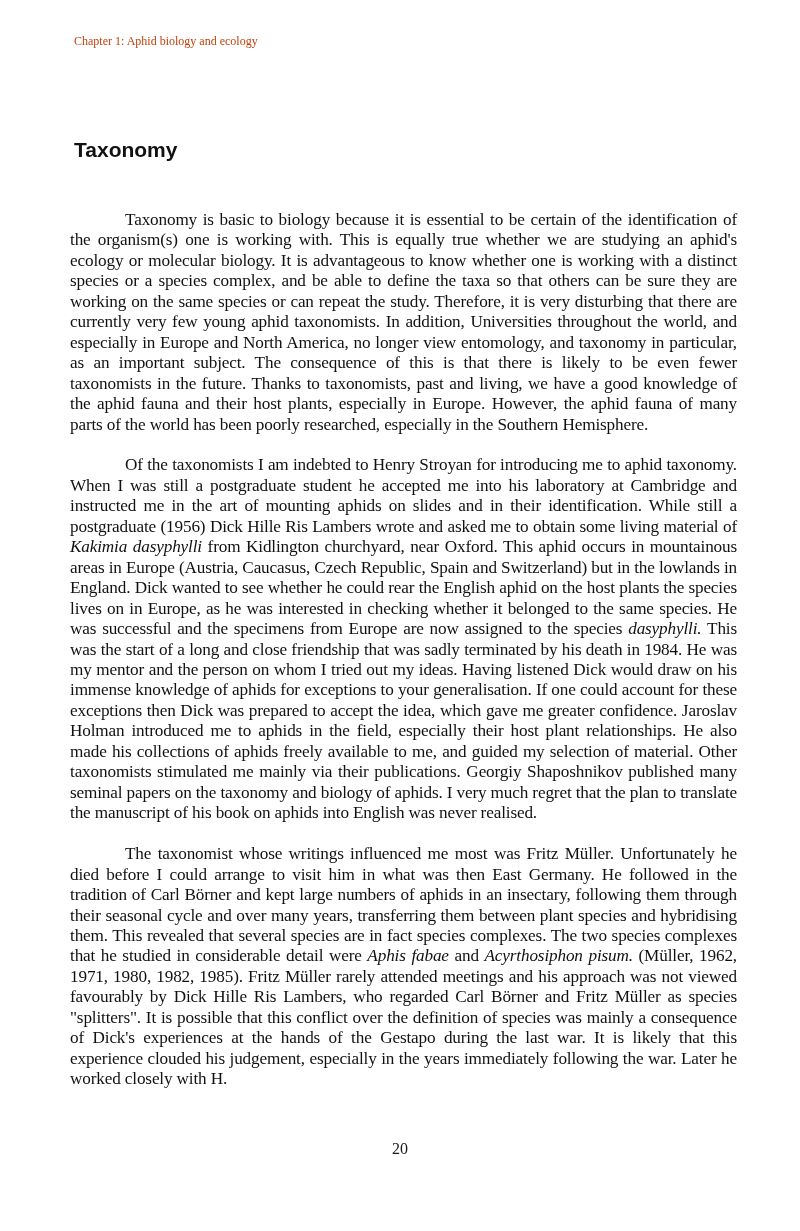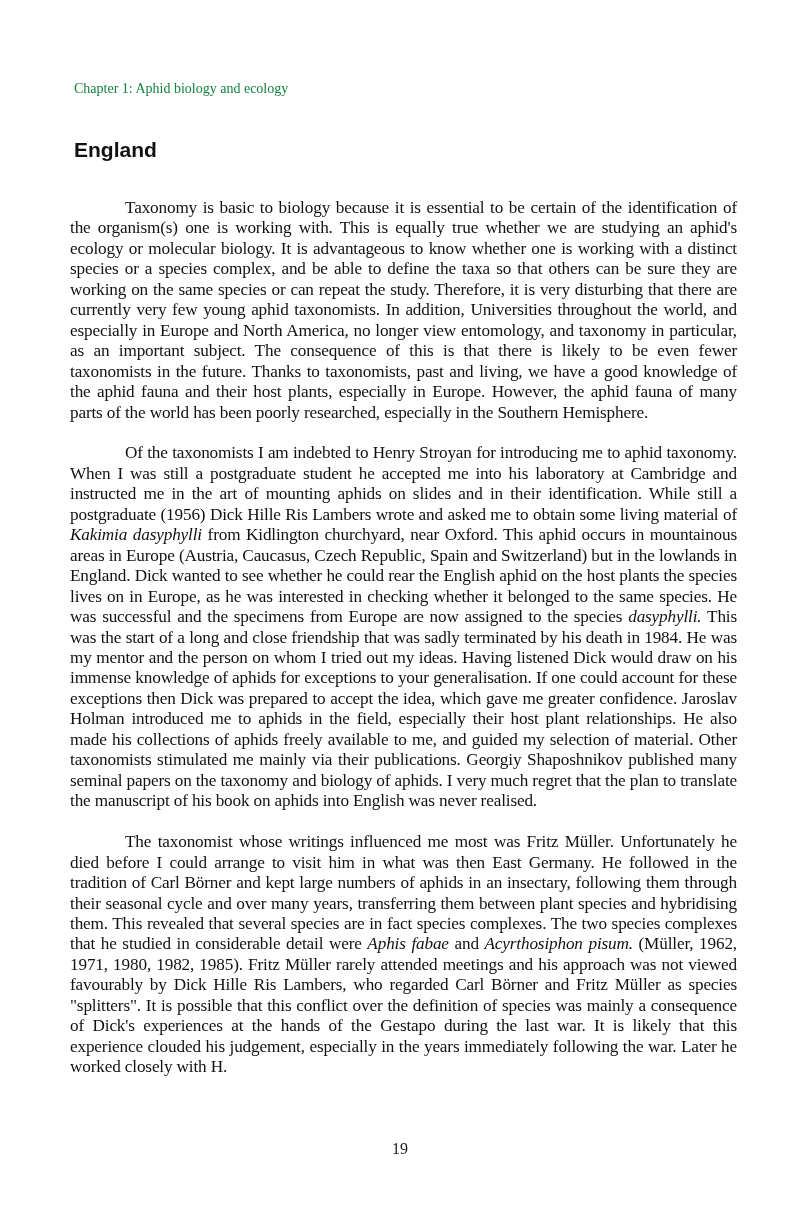--- a/index.html
+++ b/index.html
@@ -12,40 +12,39 @@
       height: 1231px;
       position: relative;
       overflow: hidden;
       color: #111111;
       font-family: "Liberation Serif", serif;
     }
     .running-header {
       position: absolute;
       left: 74px;
       top: 34px;
-      font-size: 14px;
+      font-size: 12px;
       font-family: "Liberation Serif", serif;
-      color: #15803d;
+      color: #c2410c;
       white-space: nowrap;
-      margin-top: 47px;
     }
     .section-title {
       position: absolute;
       left: 74px;
       top: 138px;
       margin: 0;
       font-family: "Liberation Sans", sans-serif;
       font-weight: bold;
       font-size: 21px;
       color: #111111;
     }
     .body-text {
       position: absolute;
       left: 70px;
-      top: 198px;
+      top: 210px;
       width: 667px;
     }
     .para {
       margin: 0 0 20.5px 0;
       font-size: 17.2px;
       line-height: 20.45px;
       text-align: justify;
       text-indent: 55px;
       font-family: "Liberation Serif", serif;
       color: #111111;
@@ -62,27 +61,27 @@
       font-size: 16px;
       font-family: "Liberation Serif", serif;
       color: #1a1a1a;
     }
   </style>
 </head>
 <body>
 
 <div class="running-header">Chapter 1: Aphid biology and ecology</div>
 
-<h1 class="section-title">England</h1>
+<h1 class="section-title">Taxonomy</h1>
 
 <div class="body-text">
   <p class="para">
     <span>Taxonomy is basic to biology because it is essential to be certain of the identification of the organism(s) one is working with. This is equally true whether we are studying an aphid's ecology or molecular biology. It is advantageous to know whether one is working with a distinct species or a species complex, and be able to define the taxa so that others can be sure they are working on the same species or can repeat the study. Therefore, it is very disturbing that there are currently very few young aphid taxonomists. In addition, Universities throughout the world, and especially in Europe and North America, no longer view entomology, and taxonomy in particular, as an important subject. The consequence of this is that there is likely to be even fewer taxonomists in the future. Thanks to taxonomists, past and living, we have a good knowledge of the aphid fauna and their host plants, especially in Europe. However, the aphid fauna of many parts of the world has been poorly researched, especially in the Southern Hemisphere.</span>
   </p>
   <p class="para">
     <span>Of the taxonomists I am indebted to Henry Stroyan for introducing me to aphid taxonomy. When I was still a postgraduate student he accepted me into his laboratory at Cambridge and instructed me in the art of mounting aphids on slides and in their identification. While still a postgraduate (1956) Dick Hille Ris Lambers wrote and asked me to obtain some living material of </span><em>Kakimia dasyphylli</em><span> from Kidlington churchyard, near Oxford. This aphid occurs in mountainous areas in Europe (Austria, Caucasus, Czech Republic, Spain and Switzerland) but in the lowlands in England. Dick wanted to see whether he could rear the English aphid on the host plants the species lives on in Europe, as he was interested in checking whether it belonged to the same species. He was successful and the specimens from Europe are now assigned to the species </span><em>dasyphylli.</em><span> This was the start of a long and close friendship that was sadly terminated by his death in 1984. He was my mentor and the person on whom I tried out my ideas. Having listened Dick would draw on his immense knowledge of aphids for exceptions to your generalisation. If one could account for these exceptions then Dick was prepared to accept the idea, which gave me greater confidence. Jaroslav Holman introduced me to aphids in the field, especially their host plant relationships. He also made his collections of aphids freely available to me, and guided my selection of material. Other taxonomists stimulated me mainly via their publications. Georgiy Shaposhnikov published many seminal papers on the taxonomy and biology of aphids. I very much regret that the plan to translate the manuscript of his book on aphids into English was never realised.</span>
   </p>
   <p class="para">
     <span>The taxonomist whose writings influenced me most was Fritz Müller. Unfortunately he died before I could arrange to visit him in what was then East Germany. He followed in the tradition of Carl Börner and kept large numbers of aphids in an insectary, following them through their seasonal cycle and over many years, transferring them between plant species and hybridising them. This revealed that several species are in fact species complexes. The two species complexes that he studied in considerable detail were </span><em>Aphis fabae</em><span> and </span><em>Acyrthosiphon pisum.</em><span> (Müller, 1962, 1971, 1980, 1982, 1985). Fritz Müller rarely attended meetings and his approach was not viewed favourably by Dick Hille Ris Lambers, who regarded Carl Börner and Fritz Müller as species "splitters". It is possible that this conflict over the definition of species was mainly a consequence of Dick's experiences at the hands of the Gestapo during the last war. It is likely that this experience clouded his judgement, especially in the years immediately following the war. Later he worked closely with H.</span>
   </p>
 </div>
 
-<div class="page-number">19</div>
+<div class="page-number">20</div>
 
 </body></html>

